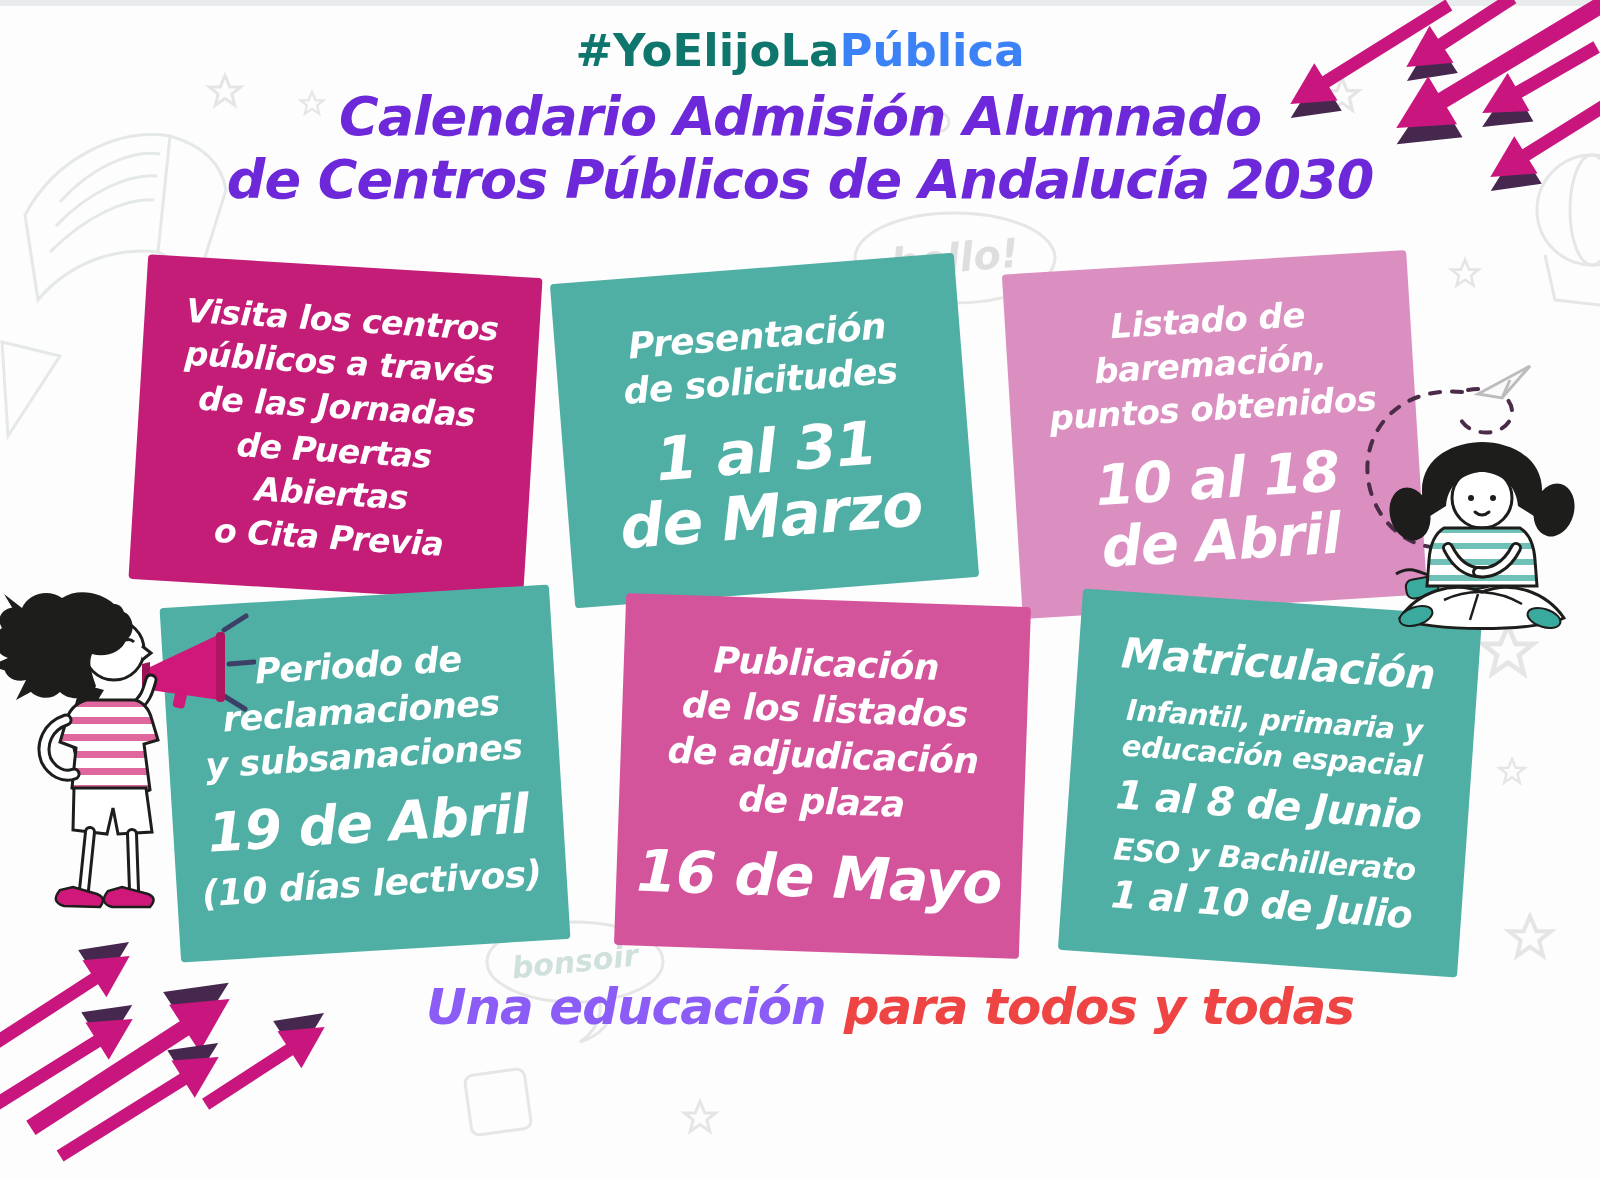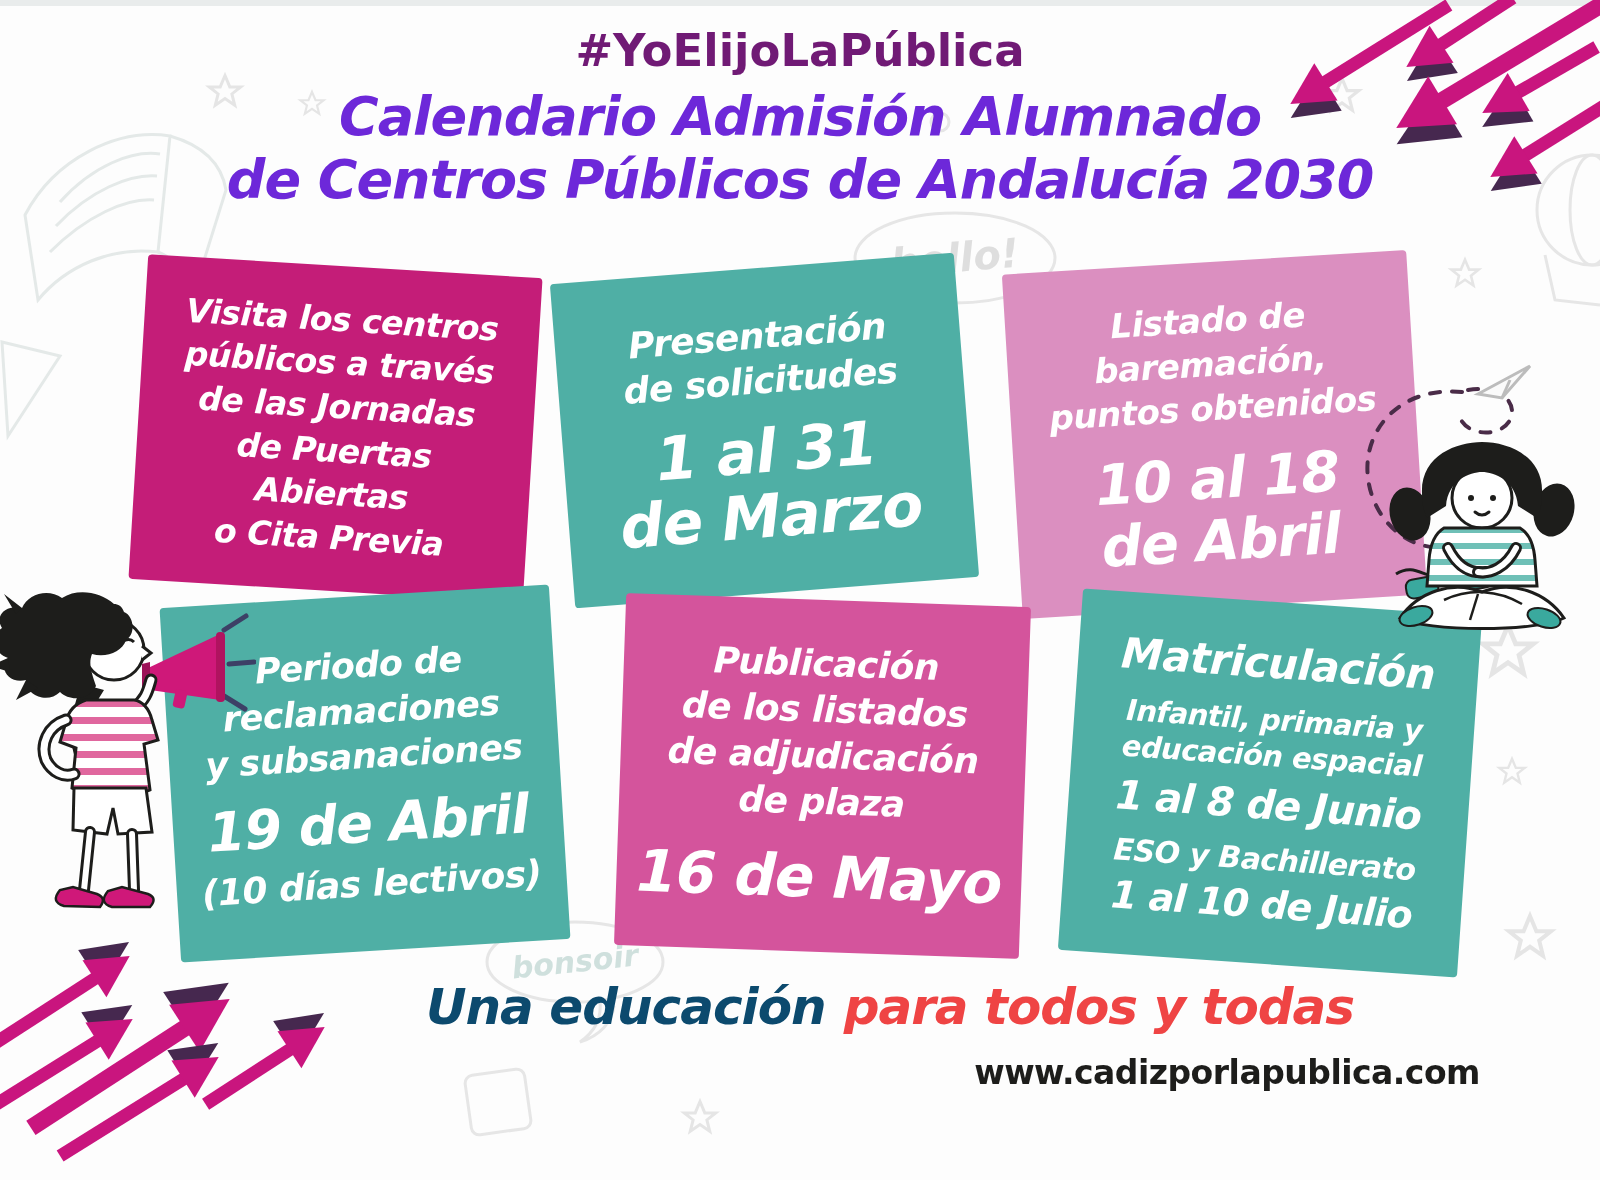--- a/index.html
+++ b/index.html
@@ -9,22 +9,22 @@
   .top-edge{position:absolute;top:0;left:0;right:0;height:6px;background:#e9ecec;z-index:0;}
 
   svg.bg-layer{position:absolute;left:0;top:0;z-index:1;}
   svg.fg-layer{position:absolute;left:0;top:0;z-index:6;pointer-events:none;}
 
   .preline{white-space:pre-line;}
 
   
   .hashtag{position:absolute;top:24px;left:0;width:100%;text-align:center;z-index:4;
            font-weight:bold;font-size:45px;letter-spacing:0px;}
-  .hashtag .teal{color:#701a75;text-align:center;}
-  .hashtag .mag{color:#701a75;}
+  .hashtag .teal{color:#0f766e;text-align:center;}
+  .hashtag .mag{color:#3b82f6;}
   .title{position:absolute;top:86px;left:0;width:100%;text-align:center;z-index:4;
          font-weight:bold;font-style:italic;color:#6d28d9;font-size:54px;line-height:1.16;
          letter-spacing:-1px;}
 
   
   .card{position:absolute;display:flex;flex-direction:column;align-items:center;justify-content:center;
         text-align:center;color:#ffffff;font-weight:bold;font-style:italic;border-radius:4px;
         padding:0 8px;box-sizing:border-box;letter-spacing:-0.5px;}
   .row1{z-index:2;} .row2{z-index:3;}
   .card1{left:138px;top:266px;width:395px;height:325px;background:#c41d78;transform:rotate(3.5deg);
@@ -45,21 +45,21 @@
   .card6{left:1070px;top:602px;width:400px;height:362px;background:#4fafa5;transform:rotate(4deg);}
   .card6 .card-title{font-size:42px;}
   .card6 .g-label{font-size:29px;line-height:1.25;margin-top:14px;}
   .card6 .g-date1{font-size:40px;margin-top:8px;letter-spacing:-1px;}
   .card6 .g-label2{font-size:30px;margin-top:14px;}
   .card6 .g-date2{font-size:38px;margin-top:6px;letter-spacing:-1px;}
 
   
   .tagline{position:absolute;top:978px;left:290px;width:1200px;text-align:center;z-index:4;
            font-weight:bold;font-style:italic;font-size:50px;letter-spacing:-1px;}
-  .tagline .tag-magenta{color:#0c4a6e;margin-right:18px;}
+  .tagline .tag-magenta{color:#8b5cf6;margin-right:18px;}
   .tagline .tag-black{color:#ef4444;}
   .website{position:absolute;top:1053px;right:120px;z-index:4;font-weight:bold;font-size:33px;
            color:#1d1d1b;letter-spacing:-0.5px;}
 
   .girl-left{position:absolute;left:-4px;top:588px;z-index:7;}
   .girl-right{position:absolute;left:1382px;top:422px;z-index:7;}
 
   
   .aline{stroke:#c9157e;stroke-width:13;}
   .ahead{fill:#c9157e;}
@@ -232,21 +232,20 @@
     <div class="g-label preline">Infantil, primaria y
 educación espacial</div>
     <div class="g-date1">1 al 8 de Junio</div>
     <div class="g-label2">ESO y Bachillerato</div>
     <div class="g-date2">1 al 10 de Julio</div>
   </div>
 
   <div class="tagline">
     <span class="tag-magenta">Una educación</span><span class="tag-black">para todos y todas</span>
   </div>
-  <div class="website">www.cadizporlapublica.com</div>
 
   <svg class="fg-layer" width="1600" height="1180" viewBox="0 0 1600 1180">
     <g stroke="#4a2c48" stroke-width="4" stroke-dasharray="10 12" fill="none" stroke-linecap="round">
       <path d="M1462,392 C1400,386 1362,430 1368,478 C1374,528 1420,558 1458,544"></path>
       <path d="M1468,390 C1502,384 1518,404 1510,420 C1500,438 1468,436 1460,418"></path>
     </g>
     <g stroke="#bcbcbc" stroke-width="3" fill="#fafafa">
       <polygon points="1478,394 1530,366 1502,398"></polygon>
       <line x1="1502" y1="398" x2="1510" y2="380"></line>
     </g>

